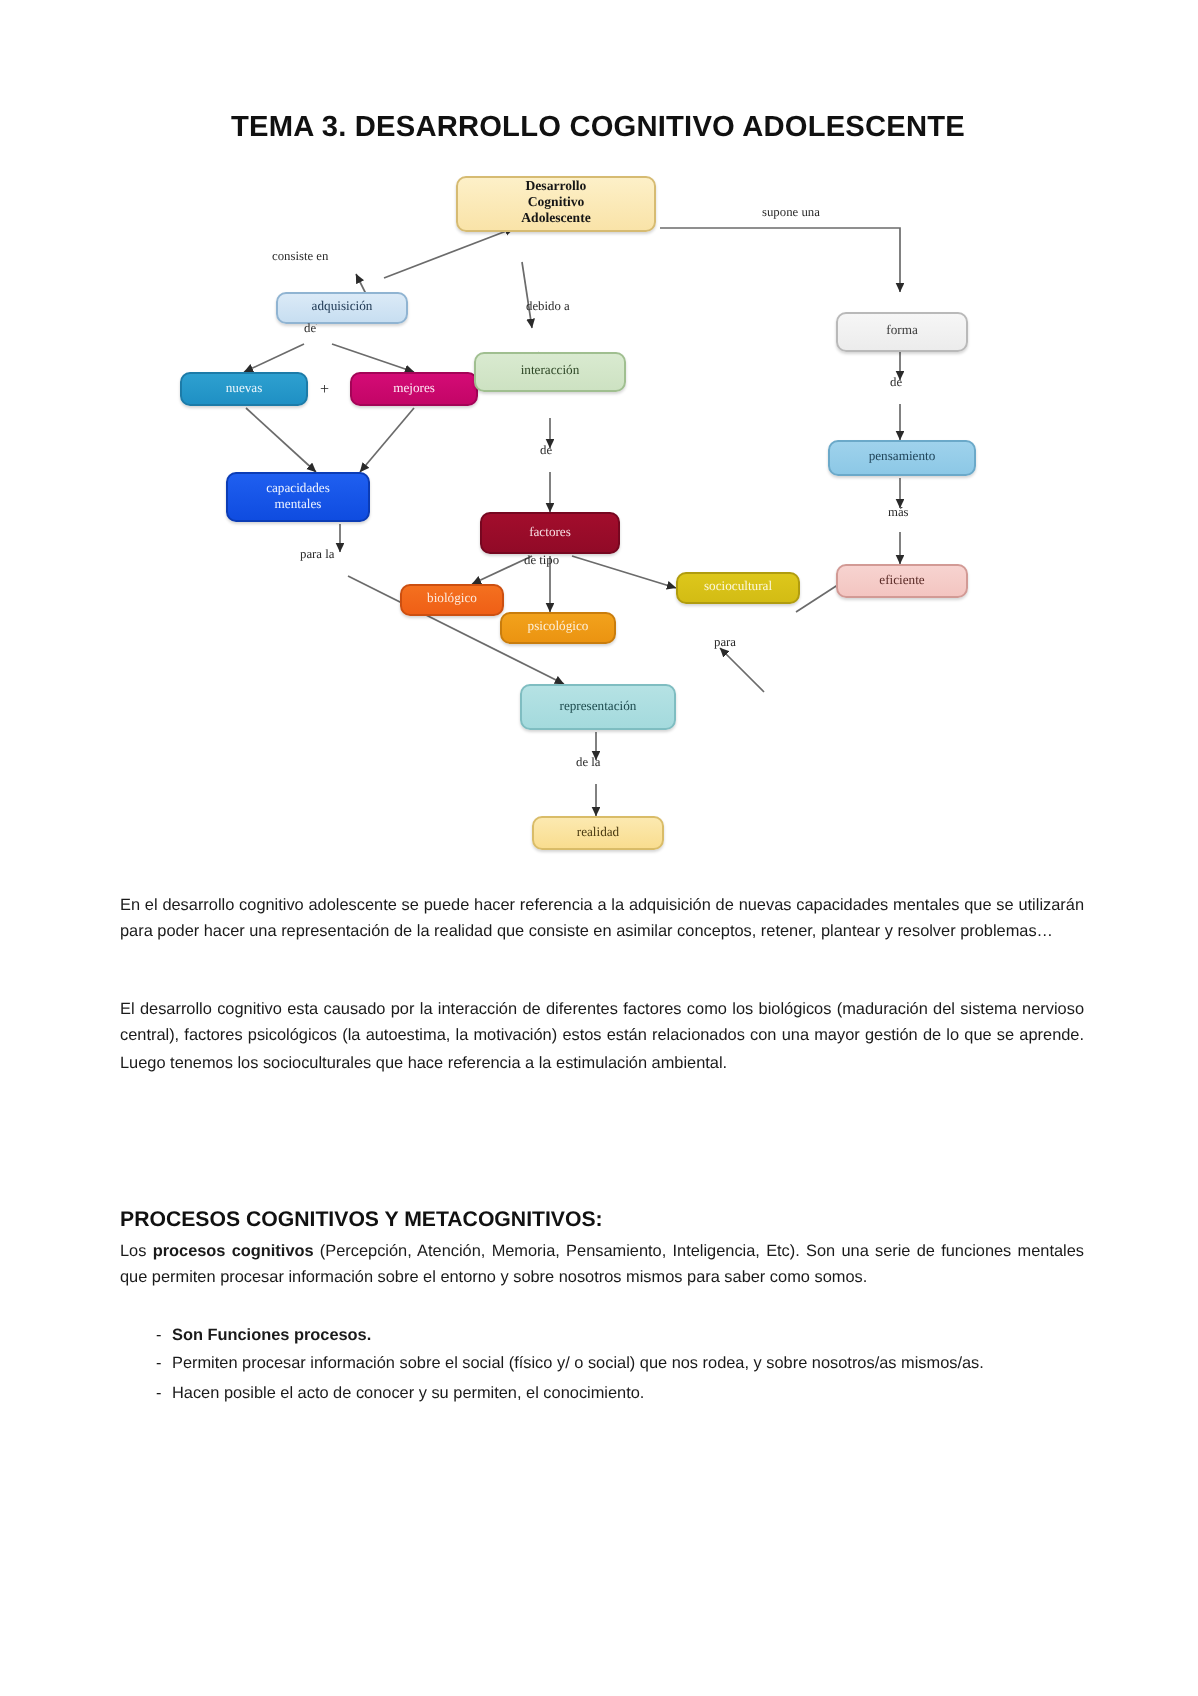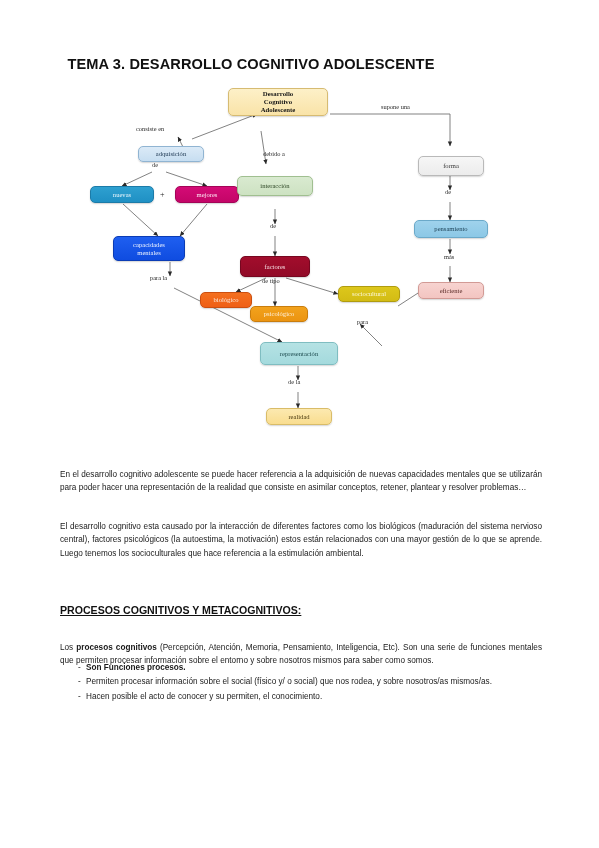--- a/index.html
+++ b/index.html
@@ -27,20 +27,21 @@
   .doc-title {
     position: absolute;
     left: 0;
     top: 56px;
     width: 502px;
     text-align: center;
     font-size: 14.6px;
     font-weight: bold;
     letter-spacing: 0.1px;
     color: #111;
+    padding-left: 48px;
   }
 
   
   .map {
     position: absolute;
     left: 60px;
     top: 84px;
     width: 480px;
     height: 350px;
   }
@@ -102,29 +103,27 @@
 
   
   .body-text {
     position: absolute;
     left: 60px;
     width: 482px;
     font-size: 8.2px;
     line-height: 1.62;
     text-align: justify;
     color: #1a1a1a;
-    margin-top: 22px;
   }
   .section-head {
     position: absolute;
     left: 60px;
     width: 482px;
     font-size: 10.6px;
     font-weight: bold;
-    text-decoration: underline;
     color: #111;
   }
   .list {
     position: absolute;
     left: 60px;
     width: 482px;
     font-size: 8.2px;
     line-height: 1.62;
     color: #1a1a1a;
   }

